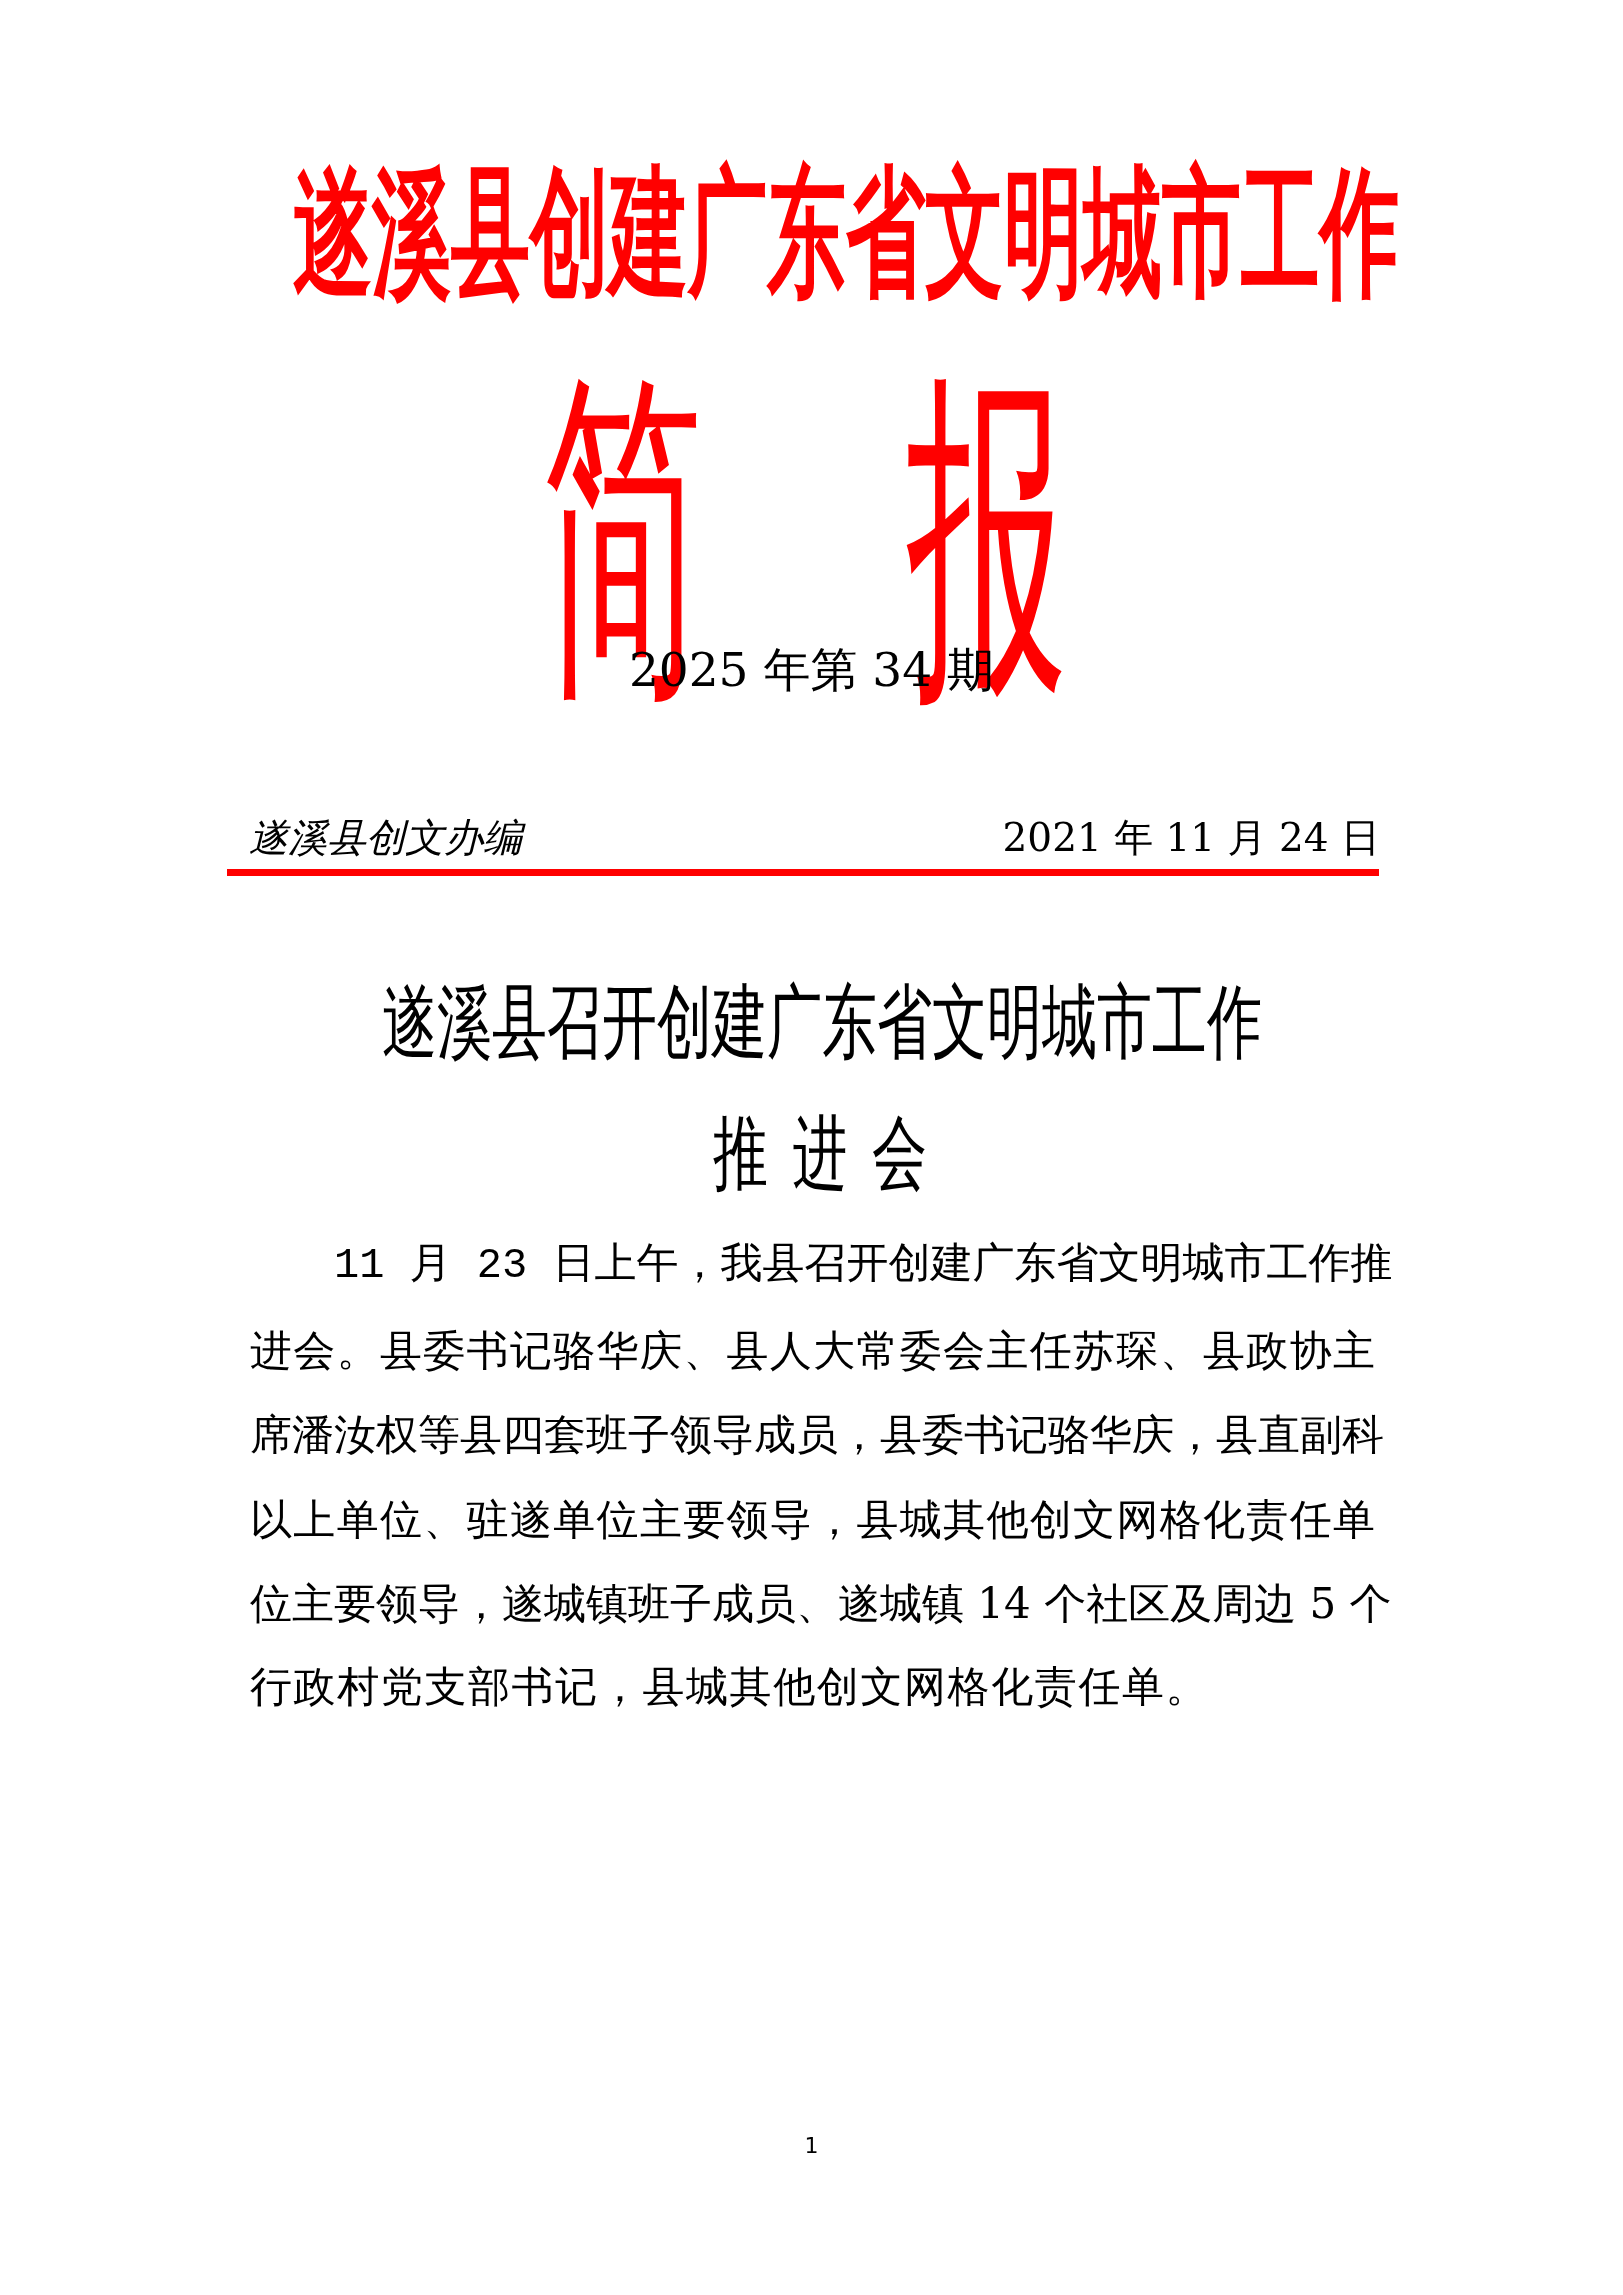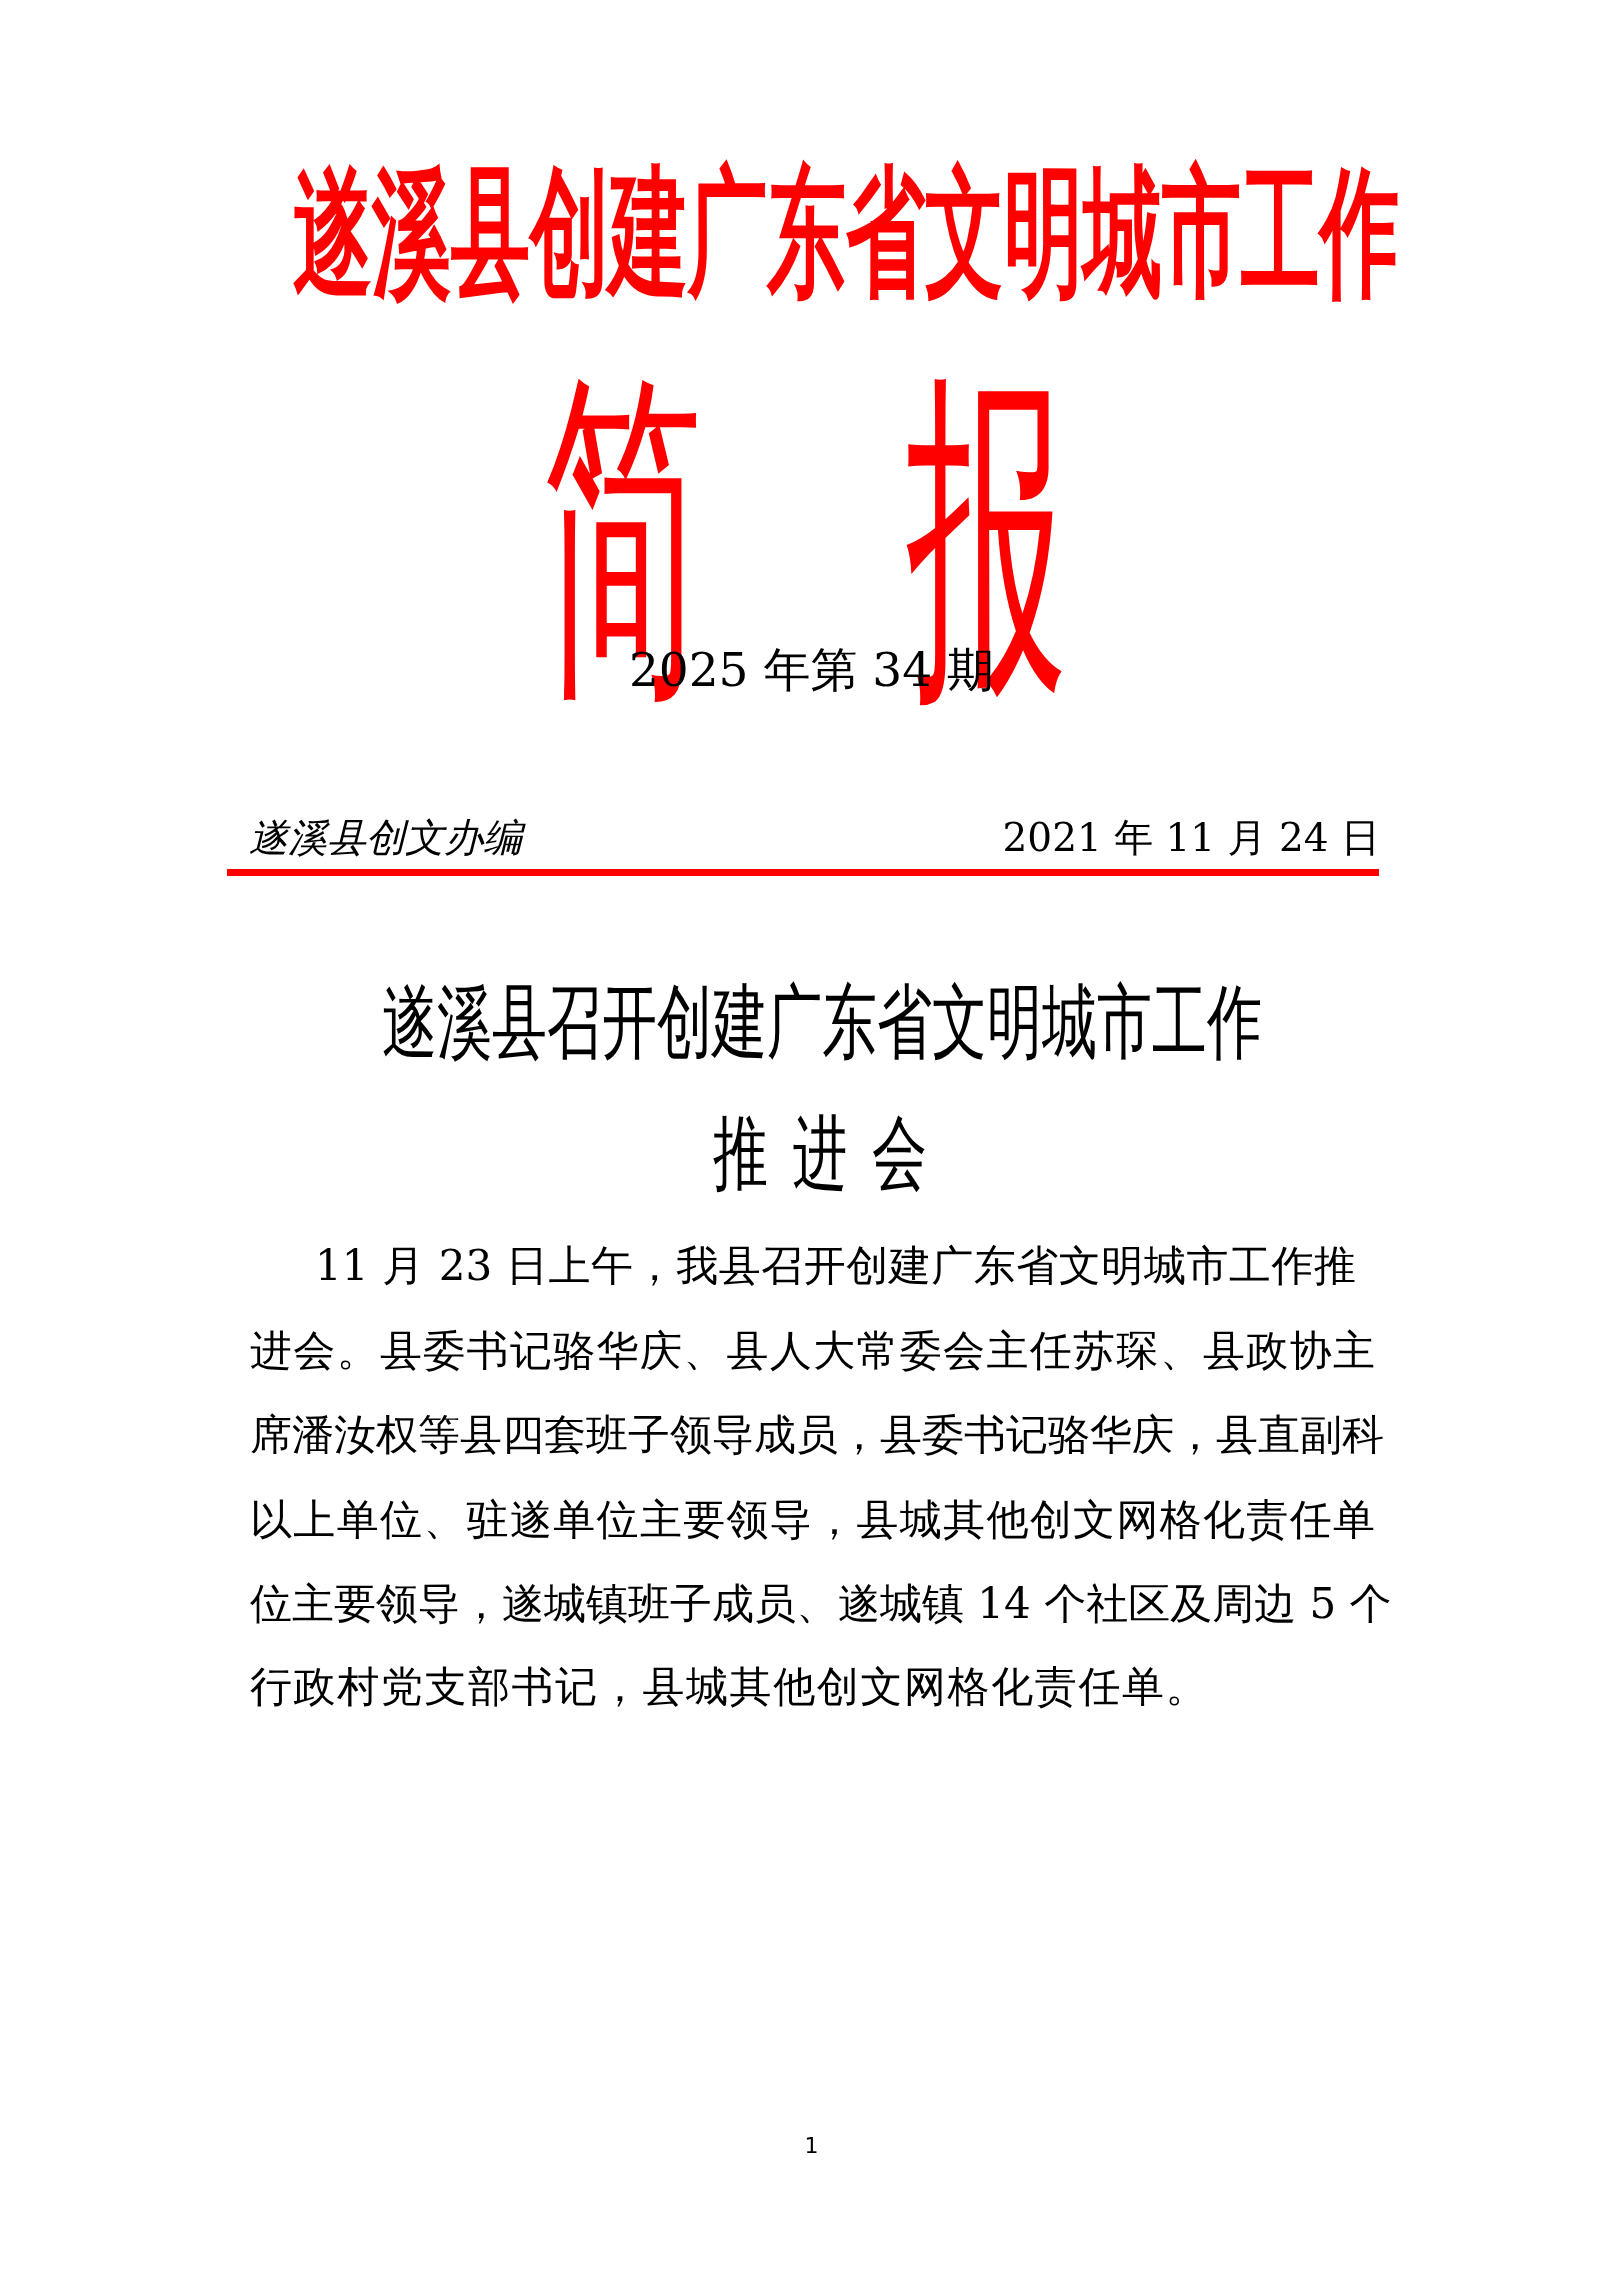--- a/index.html
+++ b/index.html
@@ -25,21 +25,21 @@
   .rule { left:227px; top:869px; width:1152px; height:7.2px; background:#ff0000; }
   .headline {
     left:382px; width:874px; font-size:55px; line-height:55px;
     text-align:justify; text-align-last:justify;
     transform-origin: top left; transform: scaleY(1.48);
   }
   .headline.l1 { top:982px; }
   .headline.l2 { top:1113px; left:713px; width:214px; }
   .body-line { left:250px; width:1125px; font-size:42px; line-height:52px;
                text-align:justify; text-align-last:justify; }
-  .body-line.first { left:315px; width:1041px; }
+  .body-line.first { left:334px; width:1041px;font-family:Liberation Mono, monospace; }
   .body-line.last { text-align-last:left; letter-spacing:1.6px; }
   .page-num { left:0; width:1623px; top:2133px; text-align:center; font-size:22px; line-height:26px;
               font-family:"DejaVu Sans", "Liberation Sans", sans-serif; }
 </style>
 </head>
 <body>
 
 <div class="abs masthead-title">遂溪县创建广东省文明城市工作</div>
 <div class="abs masthead-sub">简　报</div>
 

